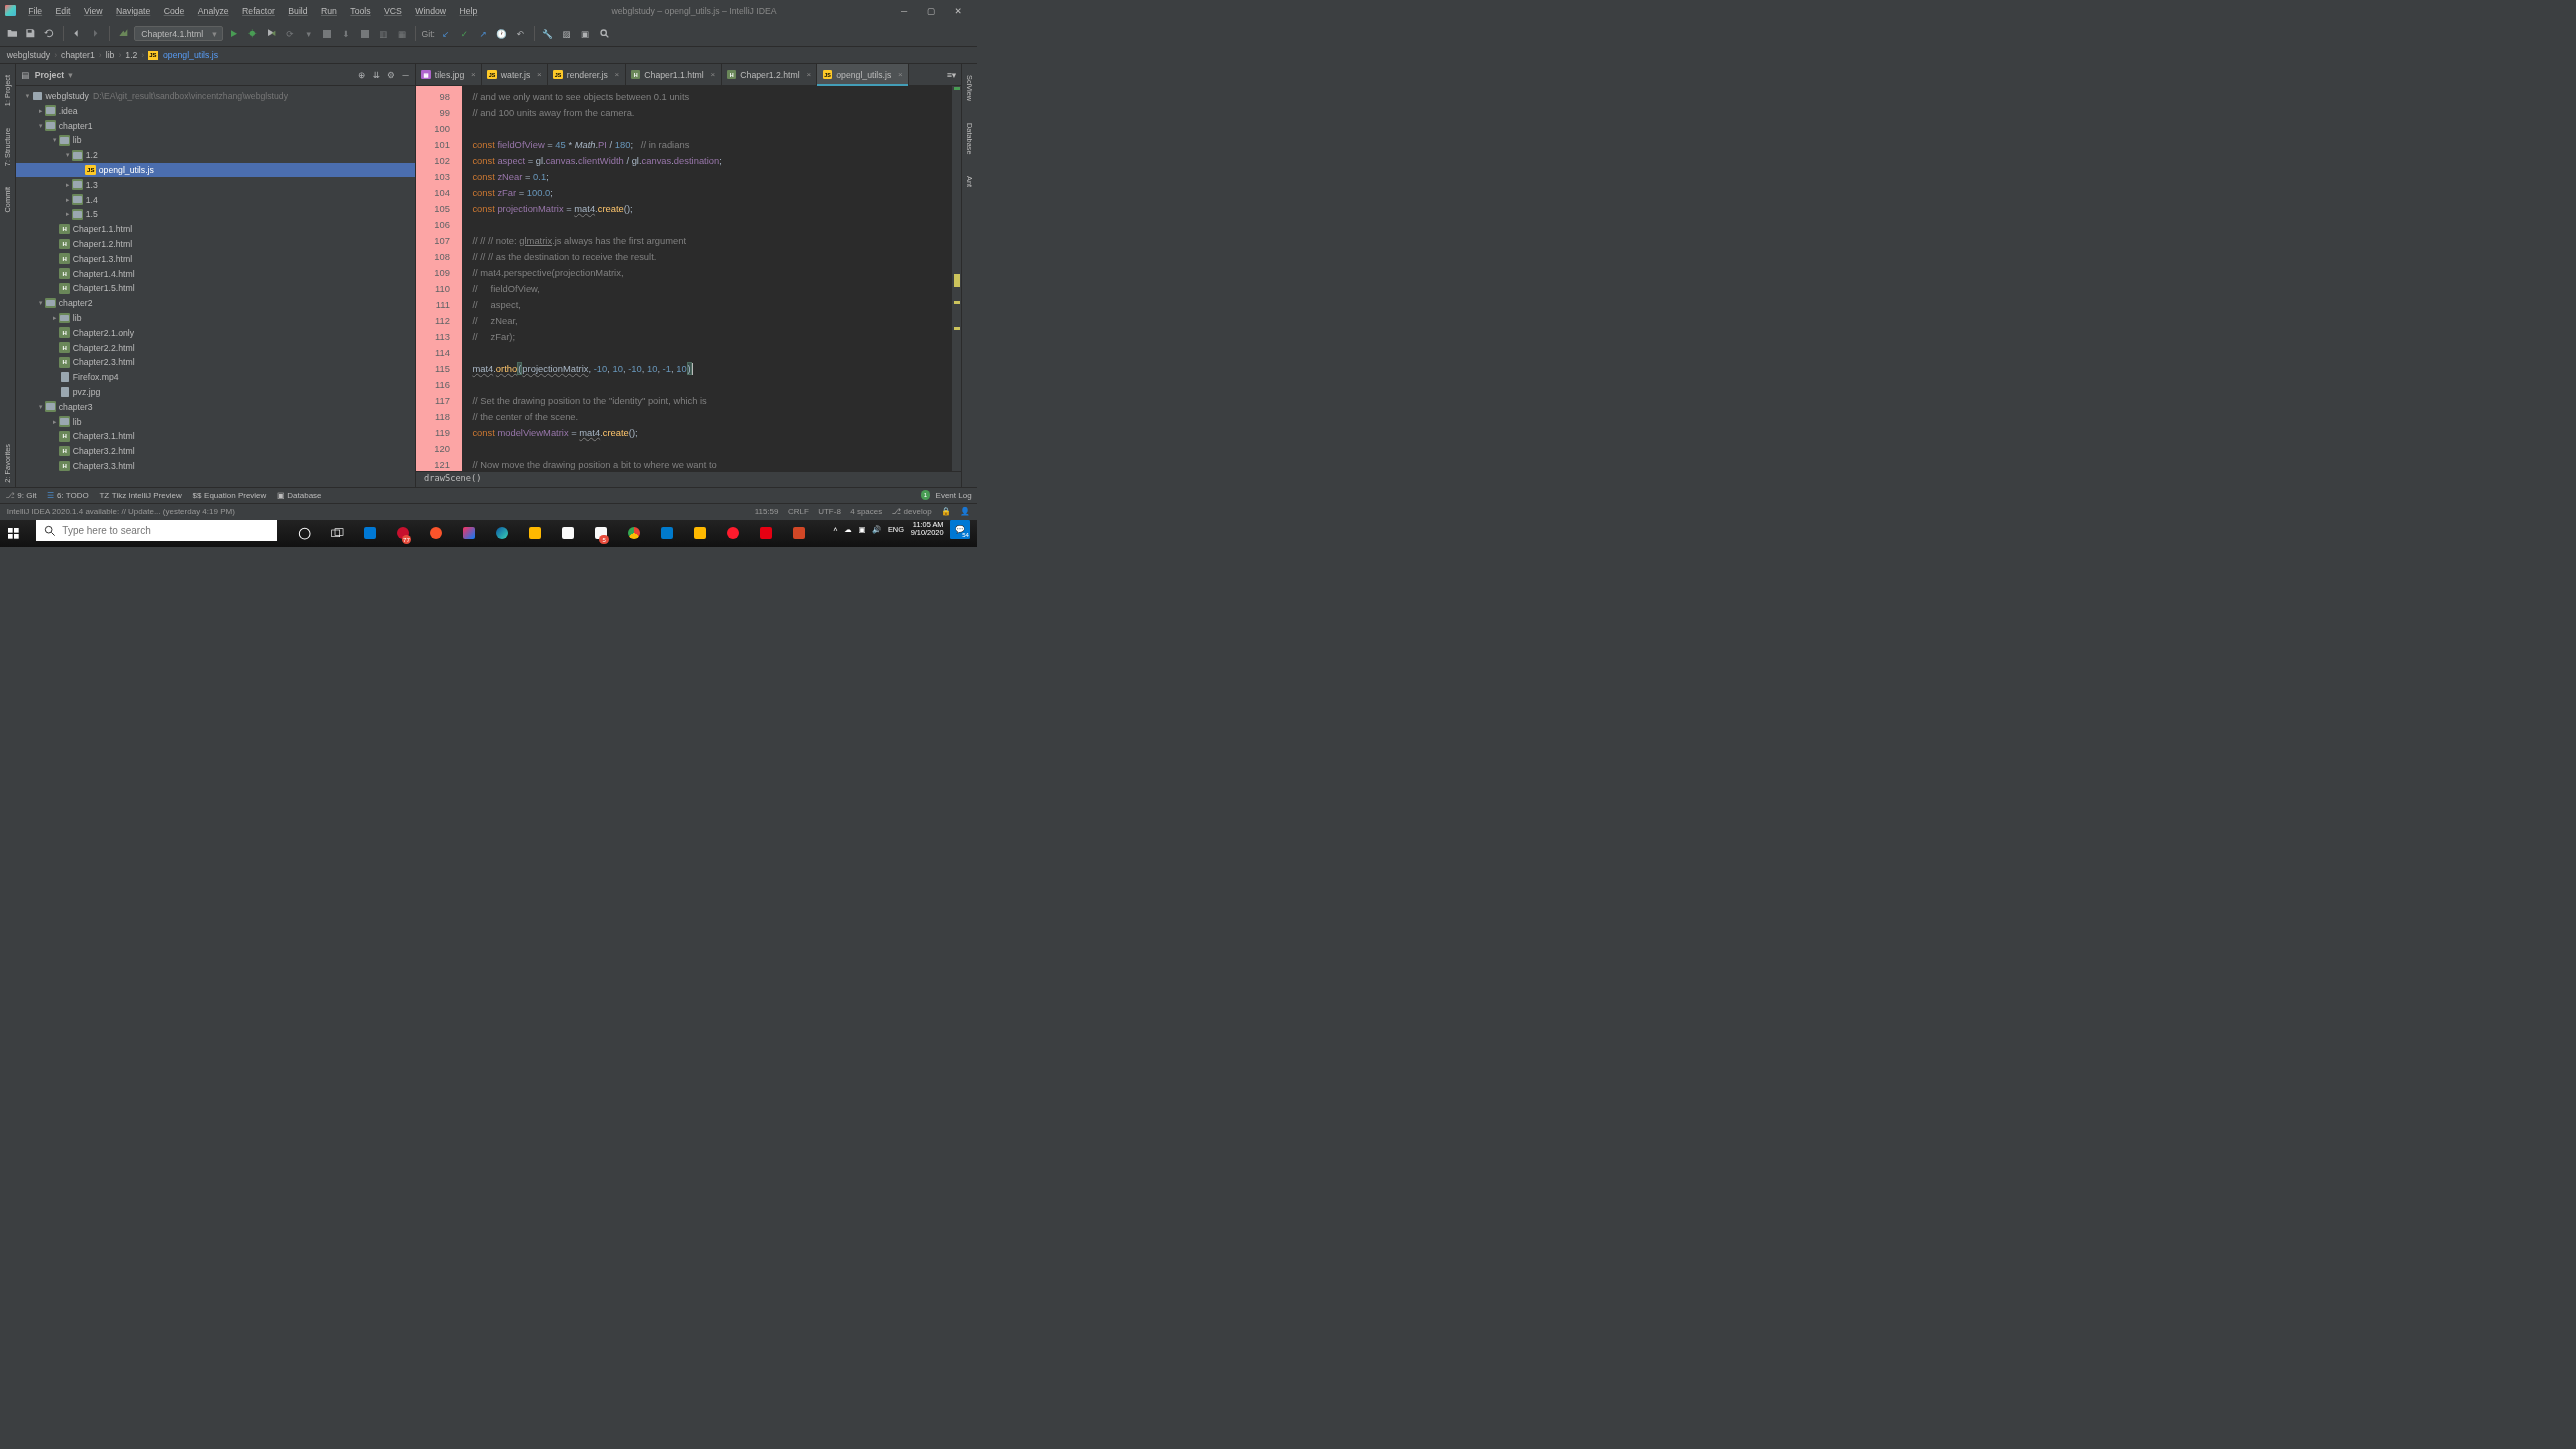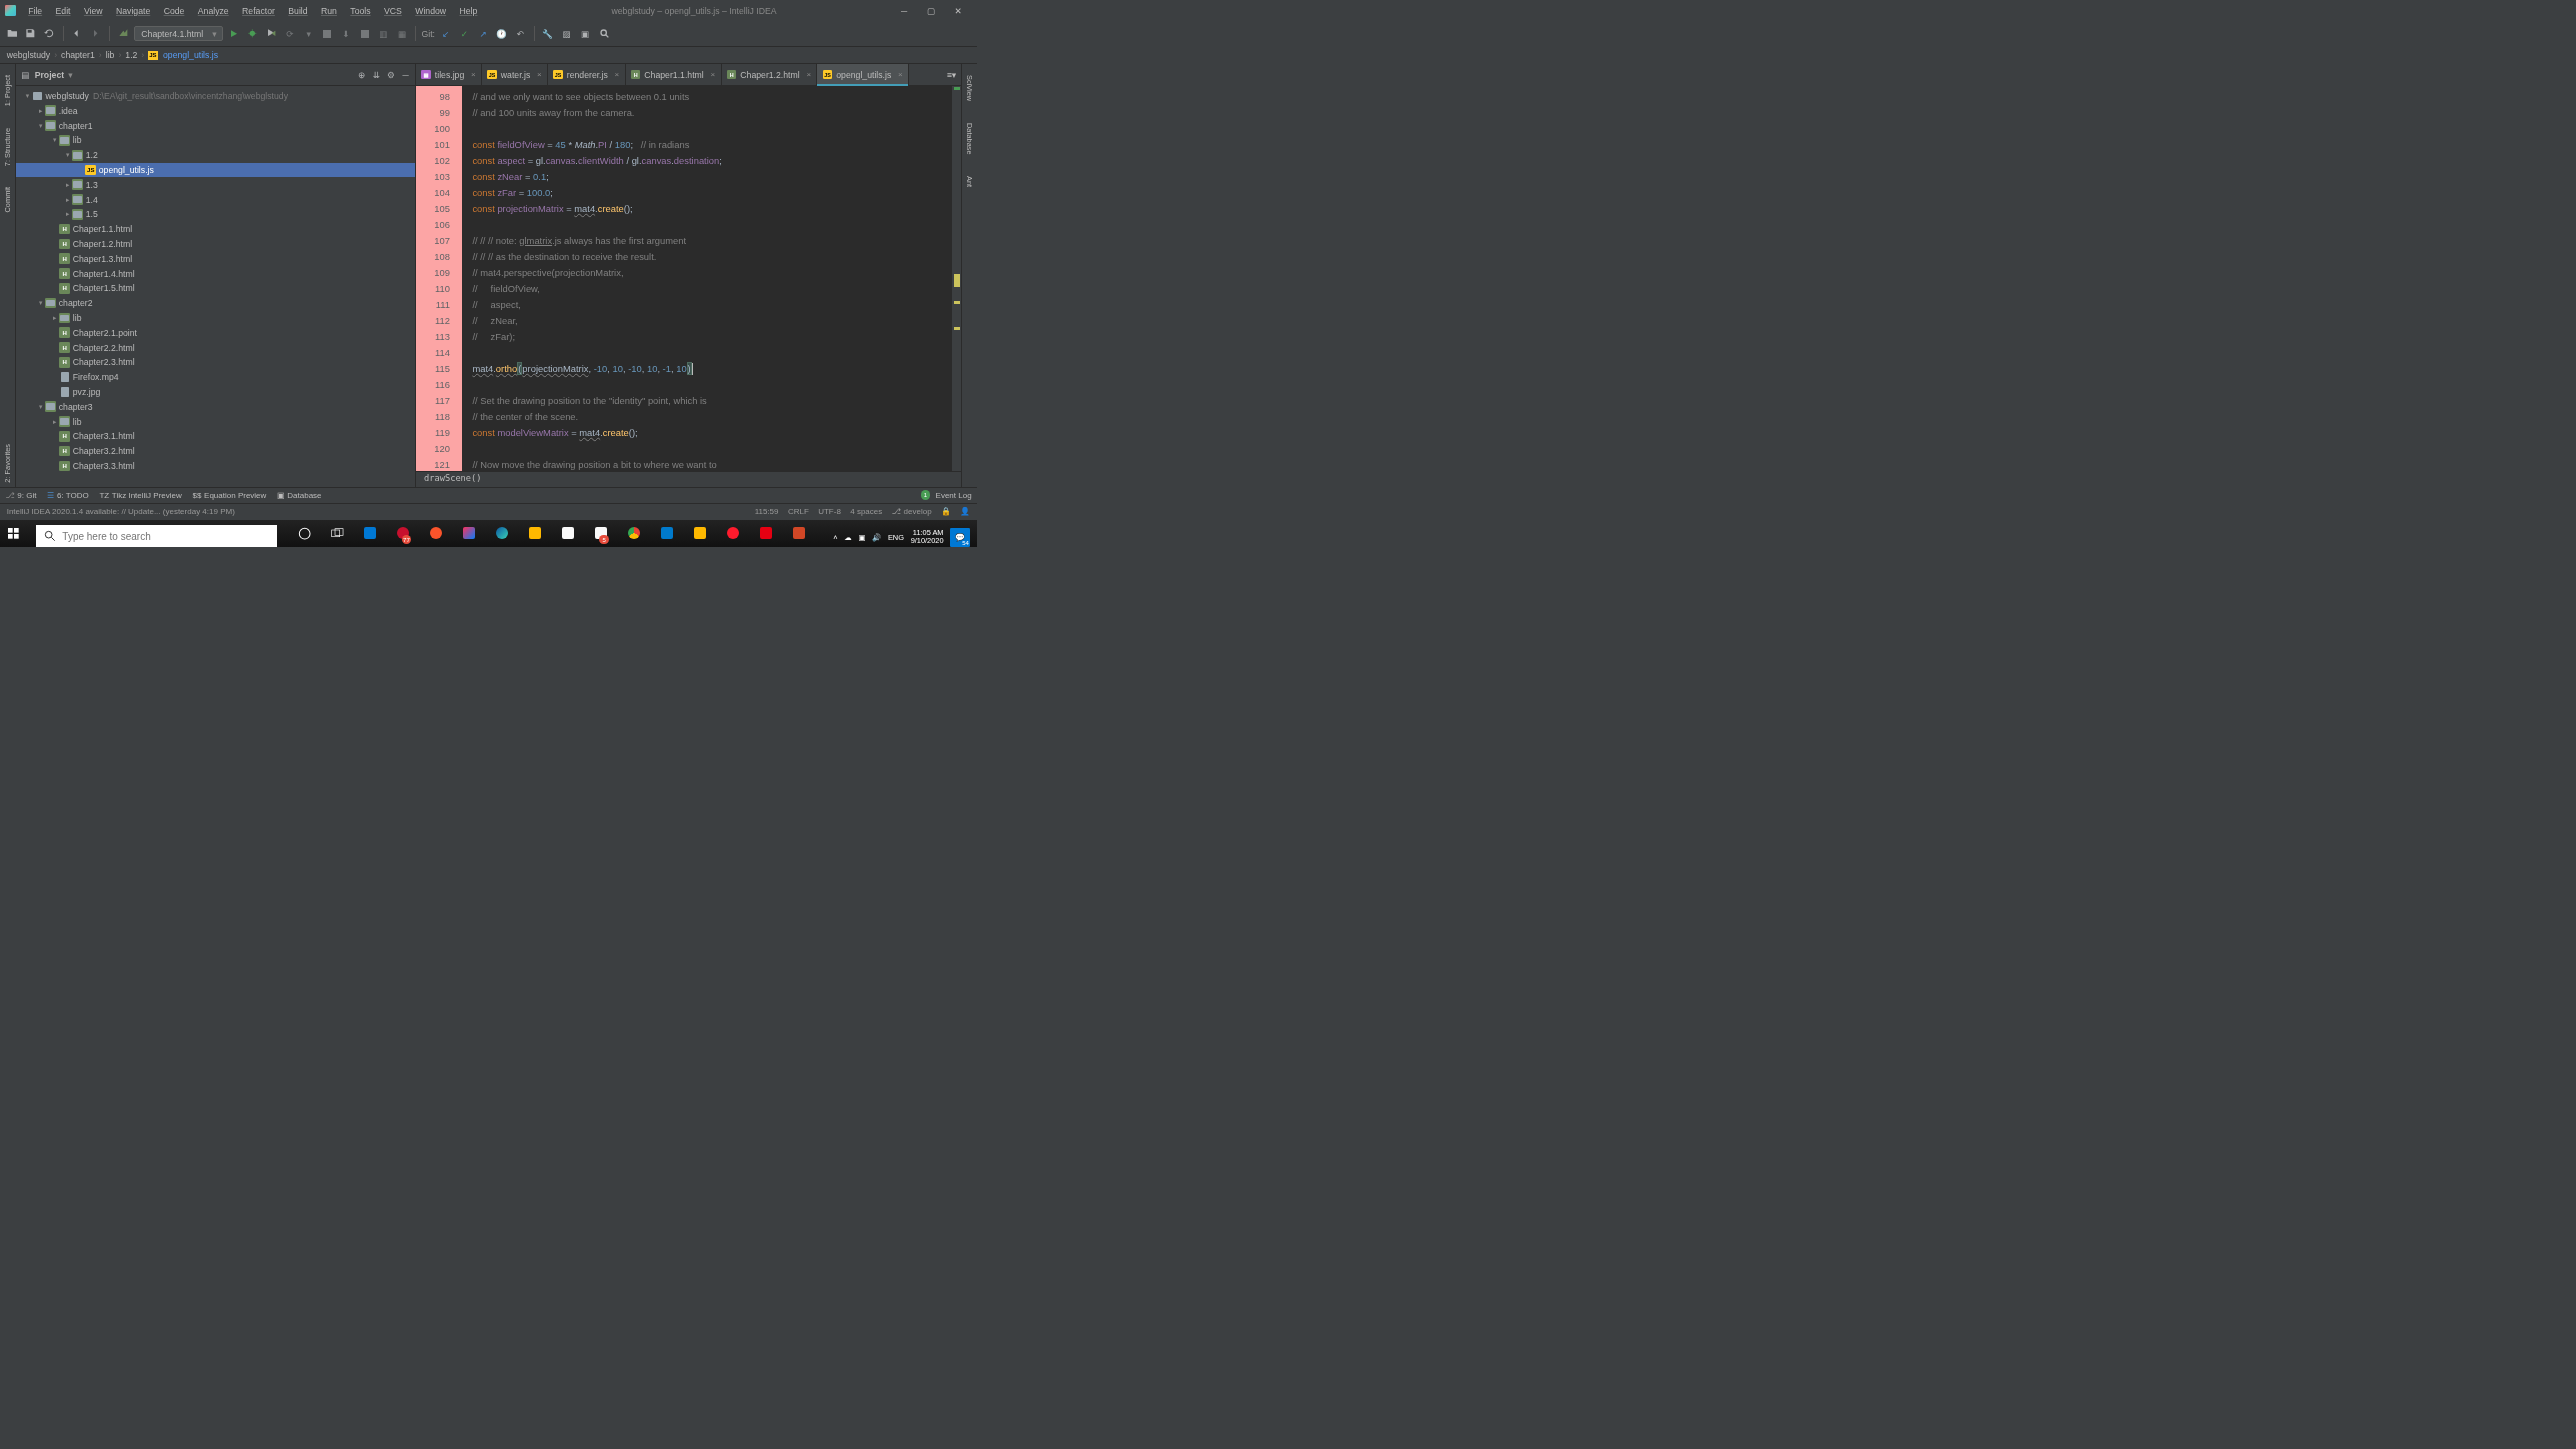--- a/index.html
+++ b/index.html
@@ -85,21 +85,21 @@
 .bottom-tool-bar { height: 16px; background:#3c3f41; border-top: 0.7px solid #2b2b2b; display:flex; align-items:center; padding: 0 5.4px; gap: 10.7px; font-size: 8px; }
 .bottom-tool-bar .btool { display:flex; align-items:center; gap:2.7px; color:#bbb; }
 .bottom-tool-bar .spacer { flex:1; }
 .bottom-tool-bar .event-badge { background:#499c54; color:#fff; width:9.4px; height:9.4px; border-radius:50%; display:inline-flex; align-items:center; justify-content:center; font-size:6px; margin-right:2.7px; }
 
 .status-bar { height: 17.4px; background:#3c3f41; border-top:0.7px solid #2b2b2b; display:flex; align-items:center; padding: 0 6.7px; gap:9.4px; font-size:8px; color:#999; }
 .status-bar .spacer { flex:1; }
 .status-bar .lock { color:#888; }
 .status-bar .branch { display:flex; align-items:center; gap:2.7px; }
 
-.taskbar { height: 27px; background: linear-gradient(#222,#111); display:flex; align-items:flex-end; padding: 0 2.7px; gap: 12px; }
+.taskbar { height: 27px; background: linear-gradient(#222,#111); display:flex; align-items:flex-start; padding: 0 2.7px; gap: 12px; }
 .taskbar .start { width:27px; height:27px; display:flex; align-items:center; justify-content:center; }
 .taskbar .start svg { fill:#fff; }
 .taskbar .search-box { flex: 0 0 241px; height: 21.5px; background:#fff; display:flex; align-items:center; gap:6.7px; padding: 0 8px; margin-right:5.4px; }
 .taskbar .search-box input { border:none; outline:none; font-size:10px; flex:1; color:#444; }
 .taskbar .tb-icon { width:27px; height:27px; display:flex; align-items:center; justify-content:center; color:#fff; position:relative; }
 .taskbar .tb-icon .badge { position:absolute; bottom:2.7px; right:2.7px; background:#e74c3c; color:#fff; font-size:6px; width:9.4px; height:9.4px; border-radius:50%; display:flex; align-items:center; justify-content:center; }
 .taskbar .tb-app { width:12px; height:12px; border-radius:2px; }
 .taskbar .spacer { flex:1; }
 .taskbar .tray { display:flex; align-items:center; gap:6.7px; color:#fff; font-size:7.4px; padding-right:4px; }
 .taskbar .tray .clock { text-align:right; line-height:8.7px; }
@@ -345,21 +345,21 @@
         <div class="tree-row">
           <span class="indent" style="width: 34px;"></span>
           <span class="arrow">▸</span>
           <span class="node-icon ic-folder"></span>
           <span class="node-text">lib</span>
         </div>
         <div class="tree-row">
           <span class="indent" style="width: 34px;"></span>
           <span class="arrow"></span>
           <span class="node-icon ic-html">H</span>
-          <span class="node-text">Chapter2.1.point</span>
+          <span class="node-text">Chapter2.1.only</span>
         </div>
         <div class="tree-row">
           <span class="indent" style="width: 34px;"></span>
           <span class="arrow"></span>
           <span class="node-icon ic-html">H</span>
           <span class="node-text">Chapter2.2.html</span>
         </div>
         <div class="tree-row">
           <span class="indent" style="width: 34px;"></span>
           <span class="arrow"></span>

